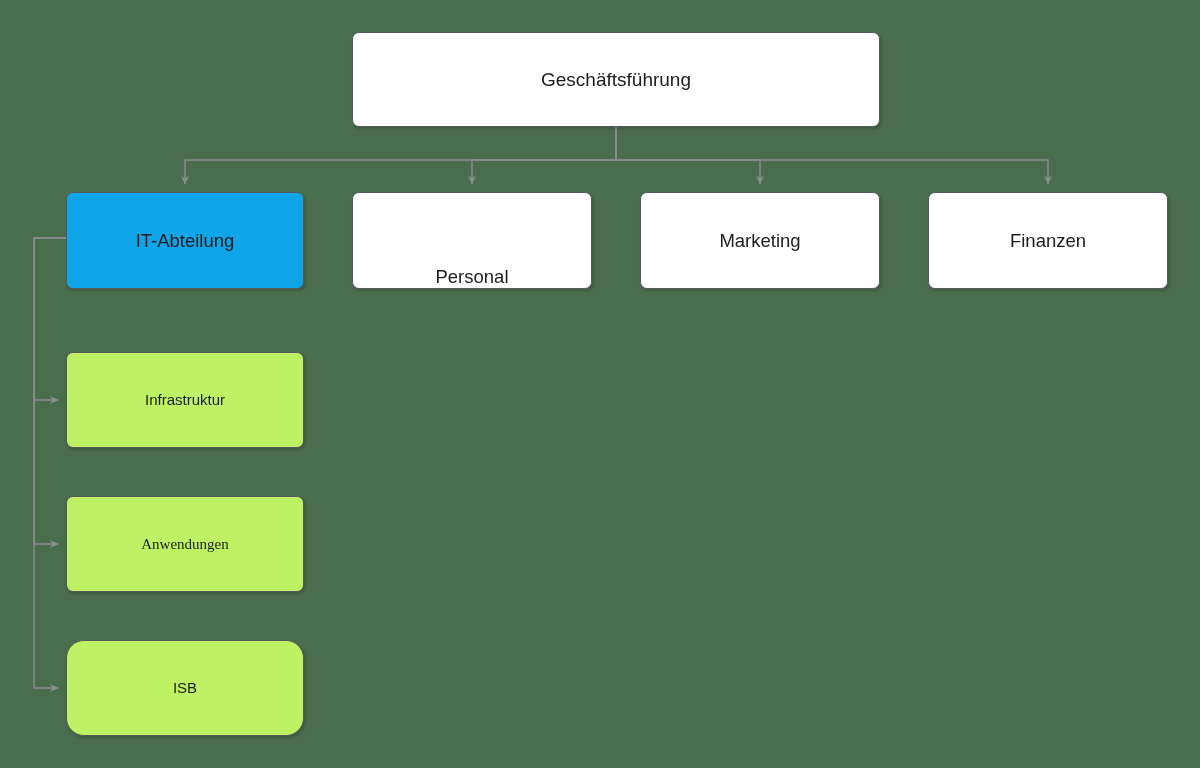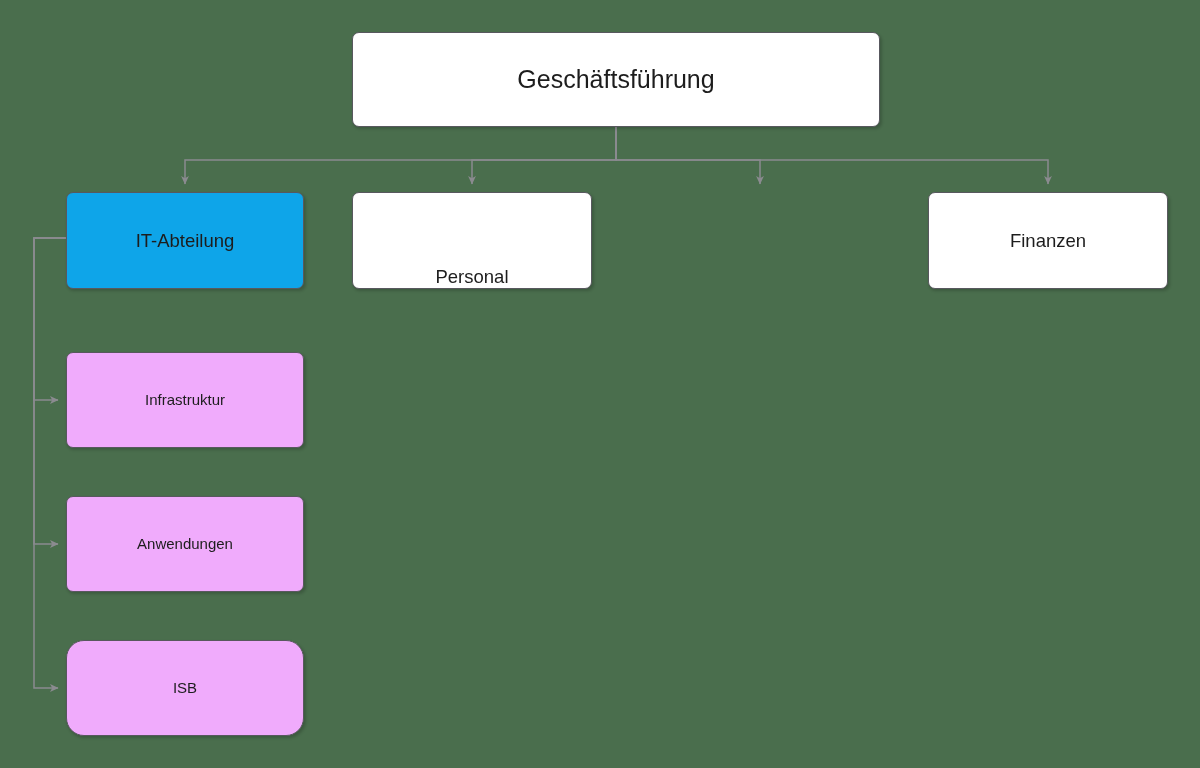--- a/index.html
+++ b/index.html
@@ -39,31 +39,31 @@
     box-shadow: 1.5px 2px 3px rgba(0,0,0,0.18);
   }
   .node-label {
     display: block;
     line-height: 1.25;
     padding: 0 10px;
     white-space: nowrap;
   }
   .node.root {
     background: #ffffff;
-    font-size: 25px;
+    font-size: 19px;
   }
   .node.dept {
     background: #ffffff;
     font-size: 18.5px;
   }
   .node.dept.selected {
     background: #0ea5e9;
   }
   .node.sub {
-    background: #f0abfc;
+    background: #bef264;
     font-size: 15px;
   }
 </style>
 </head>
 <body>
 
 <div id="canvas">
 
   <svg id="edge-layer" width="1200" height="768" viewBox="0 0 1200 768">
     <defs>
@@ -89,30 +89,33 @@
   </div>
 
   <div class="node dept selected" style="left:66px; top:192px; width:238px; height:97px;">
     <span class="node-label">IT-Abteilung</span>
   </div>
 
   <div class="node dept" style="left:352px; top:192px; width:240px; height:97px;align-items:flex-end;">
     <span class="node-label">Personal</span>
   </div>
 
+  <div class="node dept" style="left:640px; top:192px; width:240px; height:97px;">
+    <span class="node-label">Marketing</span>
+  </div>
 
   <div class="node dept" style="left:928px; top:192px; width:240px; height:97px;">
     <span class="node-label">Finanzen</span>
   </div>
 
   <div class="node sub" style="left:66px; top:352px; width:238px; height:96px;">
     <span class="node-label">Infrastruktur</span>
   </div>
 
-  <div class="node sub" style="left:66px; top:496px; width:238px; height:96px;">
+  <div class="node sub" style="left:66px; top:496px; width:238px; height:96px;font-family:Liberation Serif, serif;">
     <span class="node-label">Anwendungen</span>
   </div>
 
   <div class="node sub" style="left:66px; top:640px; width:238px; height:96px;border-radius:18px;">
     <span class="node-label">ISB</span>
   </div>
 
 </div>
 
 </body></html>

